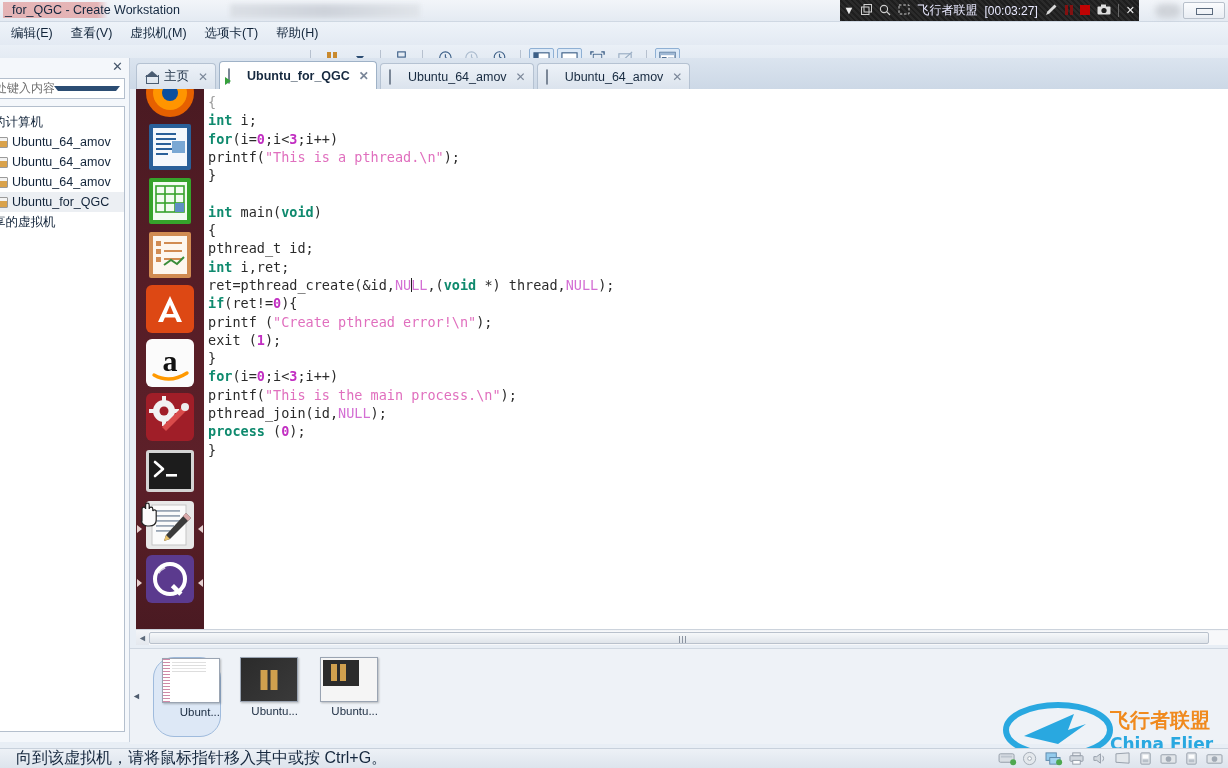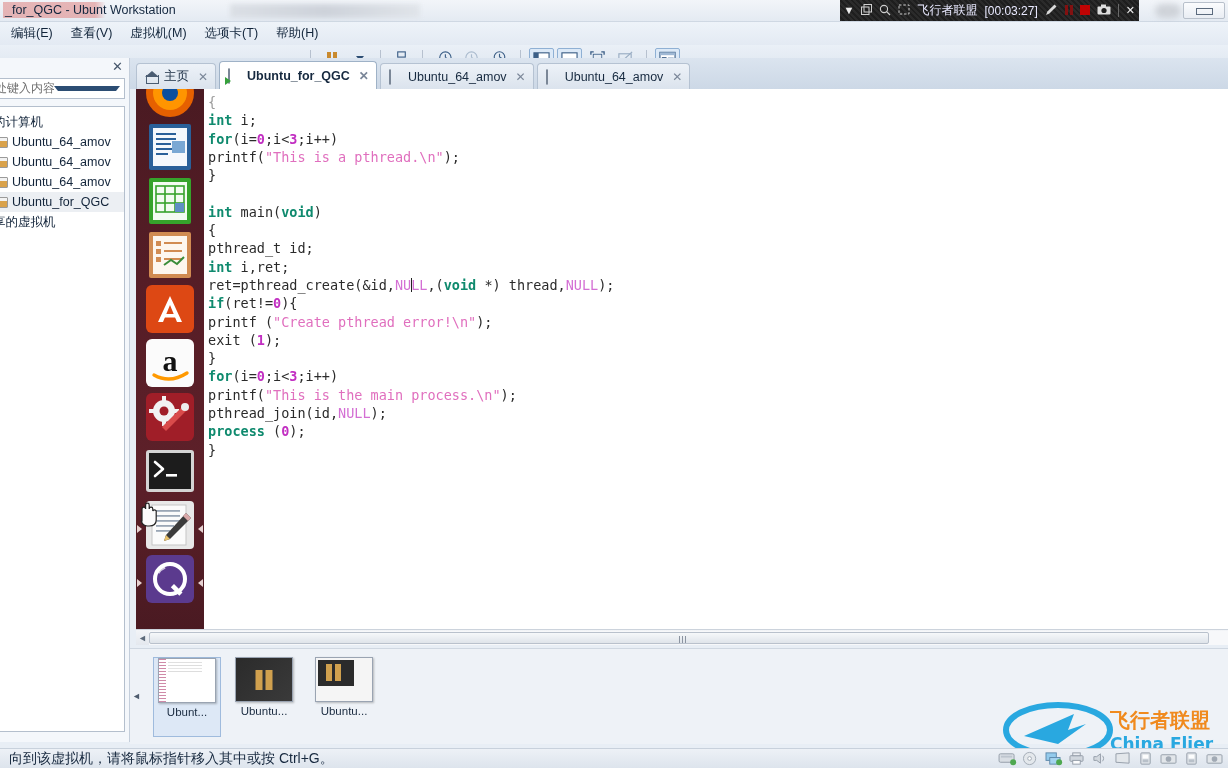--- a/index.html
+++ b/index.html
@@ -192,21 +192,21 @@
   .thumbbar {
     position:absolute; left:130px; top:648px; width:1098px; height:96px;
     background:#eef2f7; border-top:1px solid #cfd7e1;
   }
   .thumb-collapse {
     position:absolute; left:2px; top:38px; width:9px; height:18px; font-size:9px;
     color:#4e5c6e; display:flex; align-items:center; justify-content:center; cursor:pointer;
   }
   .thumb {
     position:absolute; top:8px; width:68px; height:80px;
-    display:flex; flex-direction:column; align-items:center; gap:3px; cursor:pointer;
+    display:flex; flex-direction:column; align-items:flex-end; gap:3px; cursor:pointer;border-radius:21px;
   }
   .thumb.sel { background:#dde8f6; border:1px solid #9fbbdd; }
   .thumb-img { width:58px; height:45px; border:1px solid #9aa4b2; box-shadow:1px 1px 2px rgba(0,0,0,.25); }
   .thumb-lbl { font-size:11.5px; color:#1a2b40; }
   .ti-gedit { background:#fff; position:relative; overflow:hidden; }
   .ti-gedit::before { content:""; position:absolute; left:0; top:0; width:7px; height:100%;
     background:repeating-linear-gradient(to bottom,#cf8aa8 0 1px,transparent 1px 3px); }
   .ti-gedit::after { content:""; position:absolute; left:9px; top:3px; width:34px; height:1px;
     box-shadow:0 0 0 0 #999,0 3px 0 #ddd,0 6px 0 #e5e5e5,0 9px 0 #ddd; background:#e0e0e0; }
   .ti-dark { background:linear-gradient(135deg,#2b2b2b,#3a3a3a); position:relative; }
@@ -216,35 +216,35 @@
   .ti-mix .panel { position:absolute; left:2px; top:2px; width:36px; height:26px; background:#2b2b2b; }
   .ti-mix .bars { position:absolute; left:10px; top:6px; display:flex; gap:3px; }
   .ti-mix .bars b { width:6px; height:17px; background:#d0a04e; display:block; }
 
   
   .statusbar {
     position:absolute; left:0; top:748px; width:1228px; height:20px;
     background:linear-gradient(to bottom,#edf1f6,#dde4ed); border-top:1px solid #c8d1dc;
     display:flex; align-items:center;
   }
-  .status-text { font-size:14px; color:#16283e; margin-left:9px; white-space:nowrap; }
+  .status-text { font-size:16px; color:#16283e; margin-left:16px; white-space:nowrap; }
   .dev-icons { position:absolute; right:4px; top:2px; display:flex; gap:4px; align-items:center; }
   .dev { width:19px; height:15px; opacity:.9; }
 
   
   .watermark { position:absolute; right:6px; top:700px; width:222px; height:62px; pointer-events:none; }
 </style>
 </head>
 <body>
 
 <div class="app">
 
   <div class="titlebar">
     <div class="title-blur"></div>
-    <div class="title-text">_for_QGC - Ubunt Workstation</div>
+    <div class="title-text">_for_QGC - Create Workstation</div>
 
     <div class="recbar">
       <span class="ic">▼</span>
       <span class="ic">
         <svg width="11" height="11" viewBox="0 0 11 11">
             <rect x="3" y="0.5" width="7.5" height="7.5" fill="none" stroke="#ddd" stroke-width="1"></rect>
             <rect x="0.5" y="3" width="7.5" height="7.5" fill="none" stroke="#ddd" stroke-width="1"></rect>
           </svg>
       </span>
       <span class="ic">

